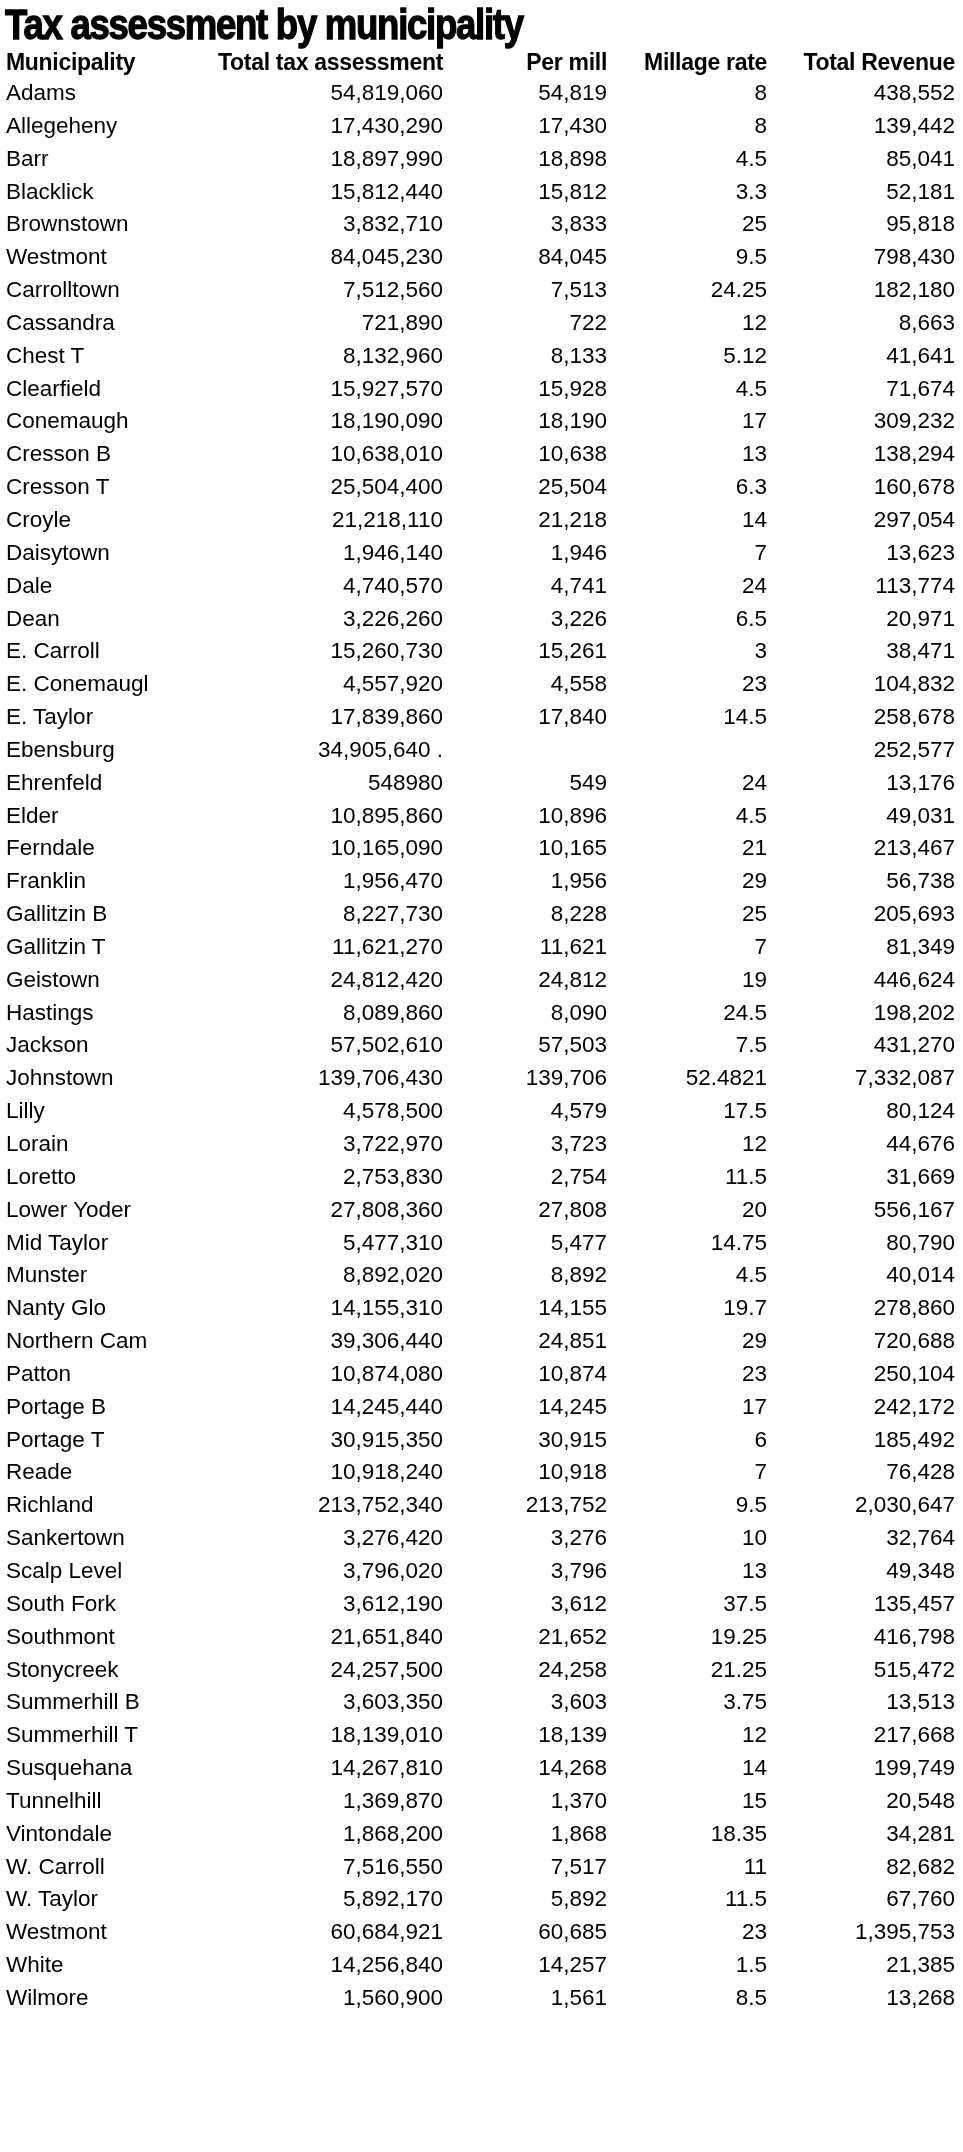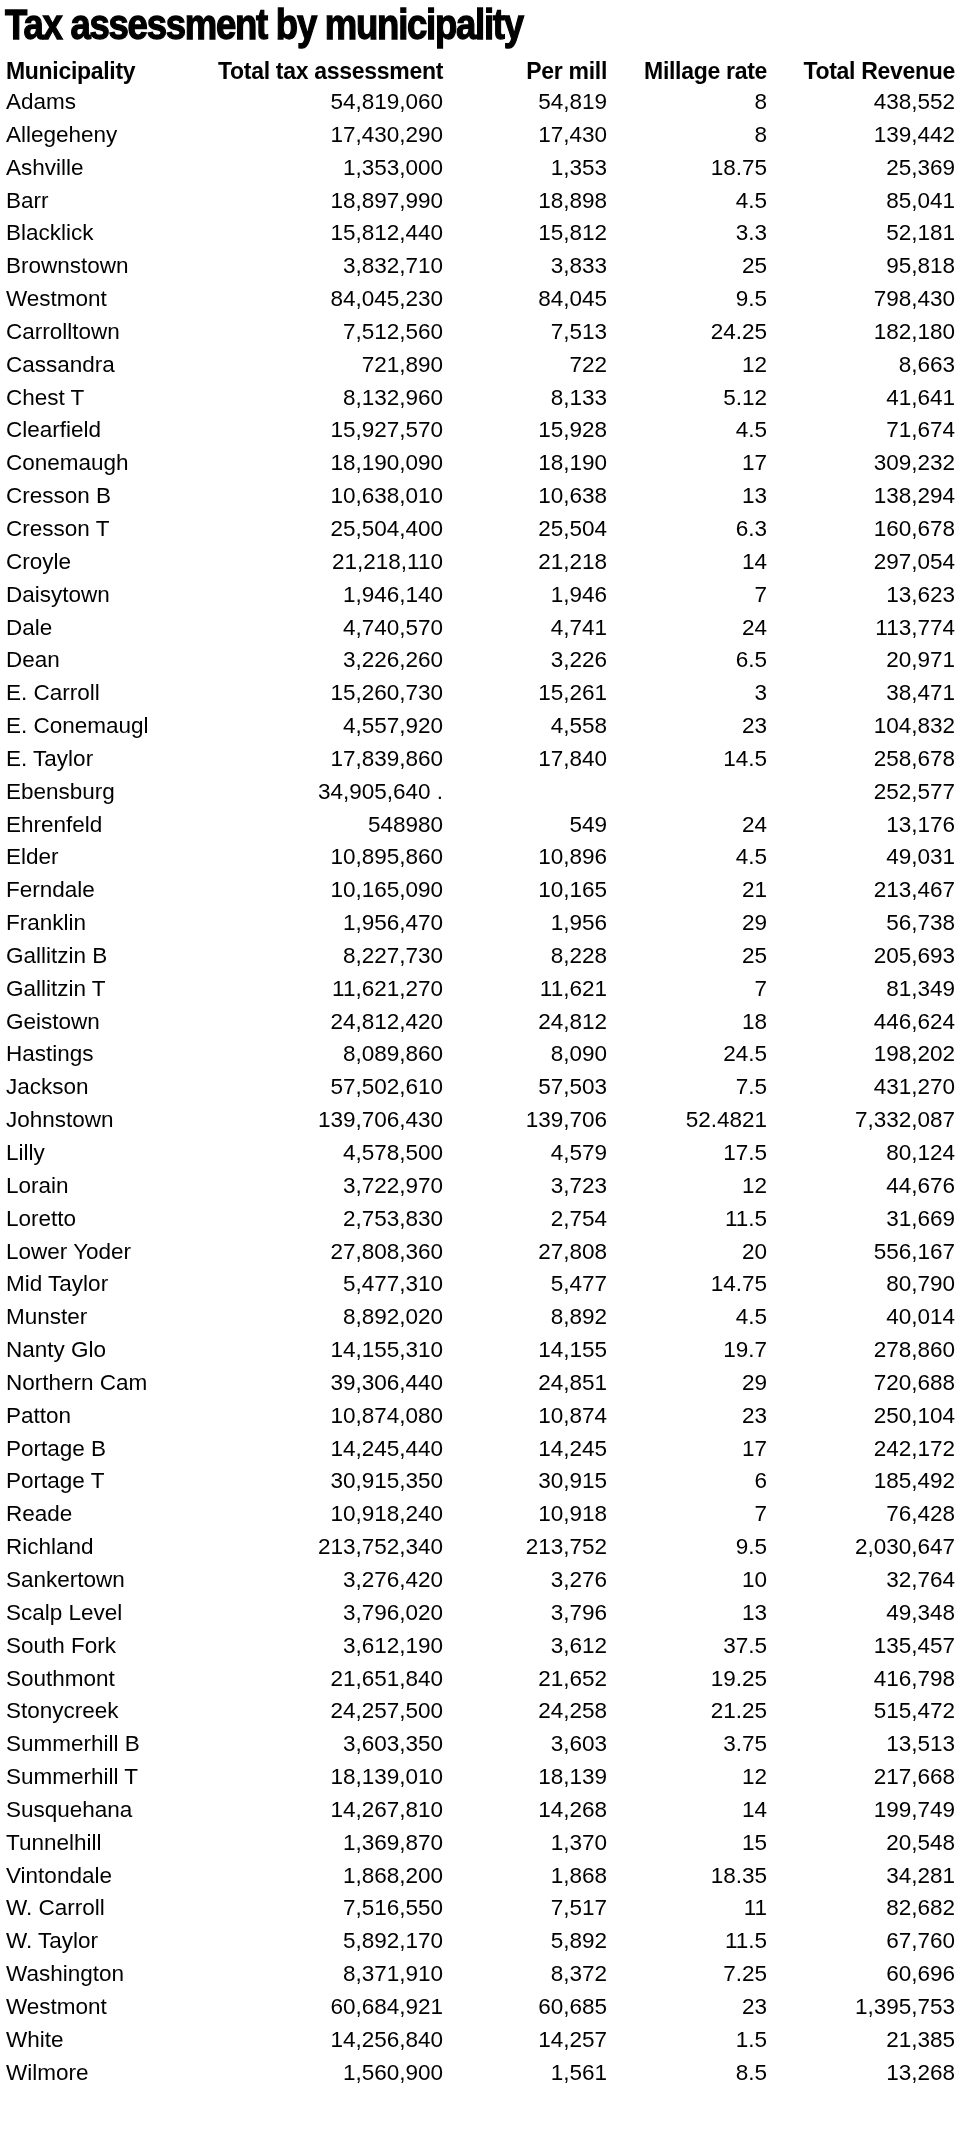--- a/index.html
+++ b/index.html
@@ -25,21 +25,21 @@
     letter-spacing: -1.5px;
     -webkit-text-stroke: 1.3px #000000;
     transform: scaleX(0.85);
     transform-origin: left top;
     white-space: nowrap;
   }
   table.tax-table {
     border-collapse: collapse;
     table-layout: fixed;
     width: 963px;
-    margin-top: 9px;
+    margin-top: 0;
   }
   col.c-muni   { width: 168px; }
   col.c-assess { width: 275px; }
   col.c-mill   { width: 164px; }
   col.c-rate   { width: 160px; }
   col.c-rev    { width: 196px; }
   th, td {
     padding: 0;
     white-space: nowrap;
     overflow: visible;
@@ -96,27 +96,20 @@
     </tr>
 
     <tr>
       <td class="al">Allegeheny</td>
       <td class="ar">17,430,290</td>
       <td class="ar">17,430</td>
       <td class="ar">8</td>
       <td class="ar c-rev-pad">139,442</td>
     </tr>
 
-    <tr>
-      <td class="al">Ashville</td>
-      <td class="ar">1,353,000</td>
-      <td class="ar">1,353</td>
-      <td class="ar">18.75</td>
-      <td class="ar c-rev-pad">25,369</td>
-    </tr>
 
     <tr>
       <td class="al">Barr</td>
       <td class="ar">18,897,990</td>
       <td class="ar">18,898</td>
       <td class="ar">4.5</td>
       <td class="ar c-rev-pad">85,041</td>
     </tr>
 
     <tr>
@@ -309,21 +302,21 @@
       <td class="ar">11,621,270</td>
       <td class="ar">11,621</td>
       <td class="ar">7</td>
       <td class="ar c-rev-pad">81,349</td>
     </tr>
 
     <tr>
       <td class="al">Geistown</td>
       <td class="ar">24,812,420</td>
       <td class="ar">24,812</td>
-      <td class="ar">18</td>
+      <td class="ar">19</td>
       <td class="ar c-rev-pad">446,624</td>
     </tr>
 
     <tr>
       <td class="al">Hastings</td>
       <td class="ar">8,089,860</td>
       <td class="ar">8,090</td>
       <td class="ar">24.5</td>
       <td class="ar c-rev-pad">198,202</td>
     </tr>
@@ -538,27 +531,20 @@
     </tr>
 
     <tr>
       <td class="al">W. Taylor</td>
       <td class="ar">5,892,170</td>
       <td class="ar">5,892</td>
       <td class="ar">11.5</td>
       <td class="ar c-rev-pad">67,760</td>
     </tr>
 
-    <tr>
-      <td class="al">Washington</td>
-      <td class="ar">8,371,910</td>
-      <td class="ar">8,372</td>
-      <td class="ar">7.25</td>
-      <td class="ar c-rev-pad">60,696</td>
-    </tr>
 
     <tr>
       <td class="al">Westmont</td>
       <td class="ar">60,684,921</td>
       <td class="ar">60,685</td>
       <td class="ar">23</td>
       <td class="ar c-rev-pad">1,395,753</td>
     </tr>
 
     <tr>

